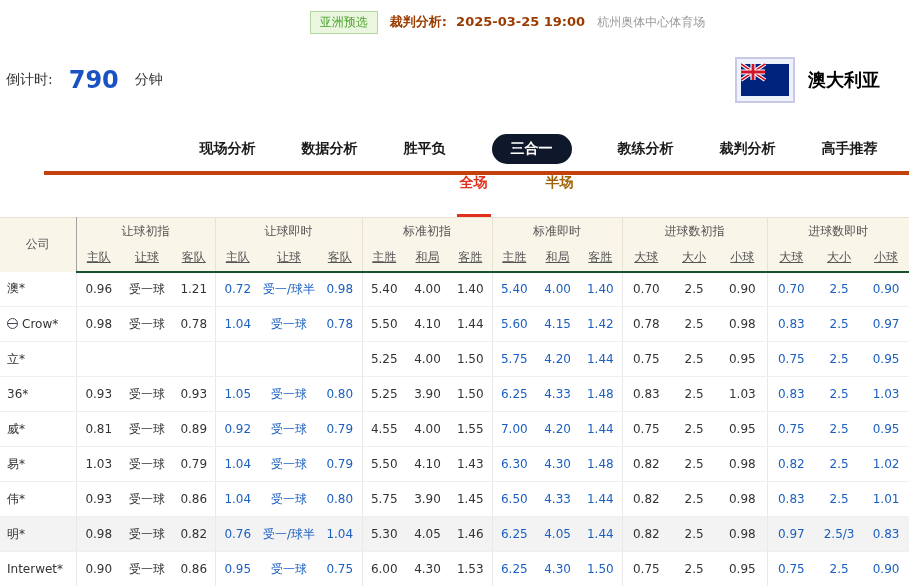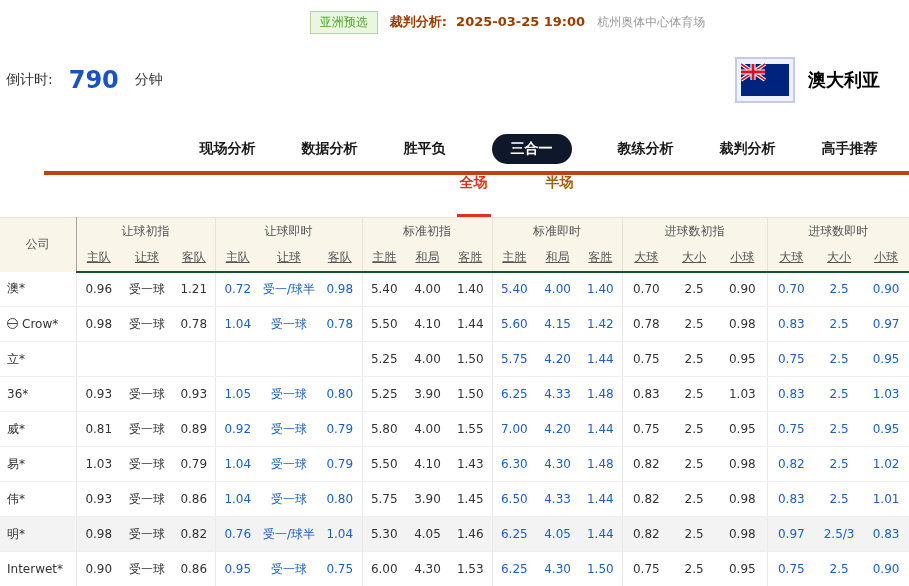--- a/index.html
+++ b/index.html
@@ -257,21 +257,21 @@
         <td class="live">1.03</td>
       </tr>
       <tr>
         <td class="company">威*</td>
         <td class="init gstart">0.81</td>
         <td class="init">受一球</td>
         <td class="init">0.89</td>
         <td class="live gstart">0.92</td>
         <td class="live">受一球</td>
         <td class="live">0.79</td>
-        <td class="init gstart">5.80</td>
+        <td class="init gstart">4.55</td>
         <td class="init">4.00</td>
         <td class="init">1.55</td>
         <td class="live gstart">7.00</td>
         <td class="live">4.20</td>
         <td class="live">1.44</td>
         <td class="init gstart">0.75</td>
         <td class="init">2.5</td>
         <td class="init">0.95</td>
         <td class="live gstart">0.75</td>
         <td class="live">2.5</td>

